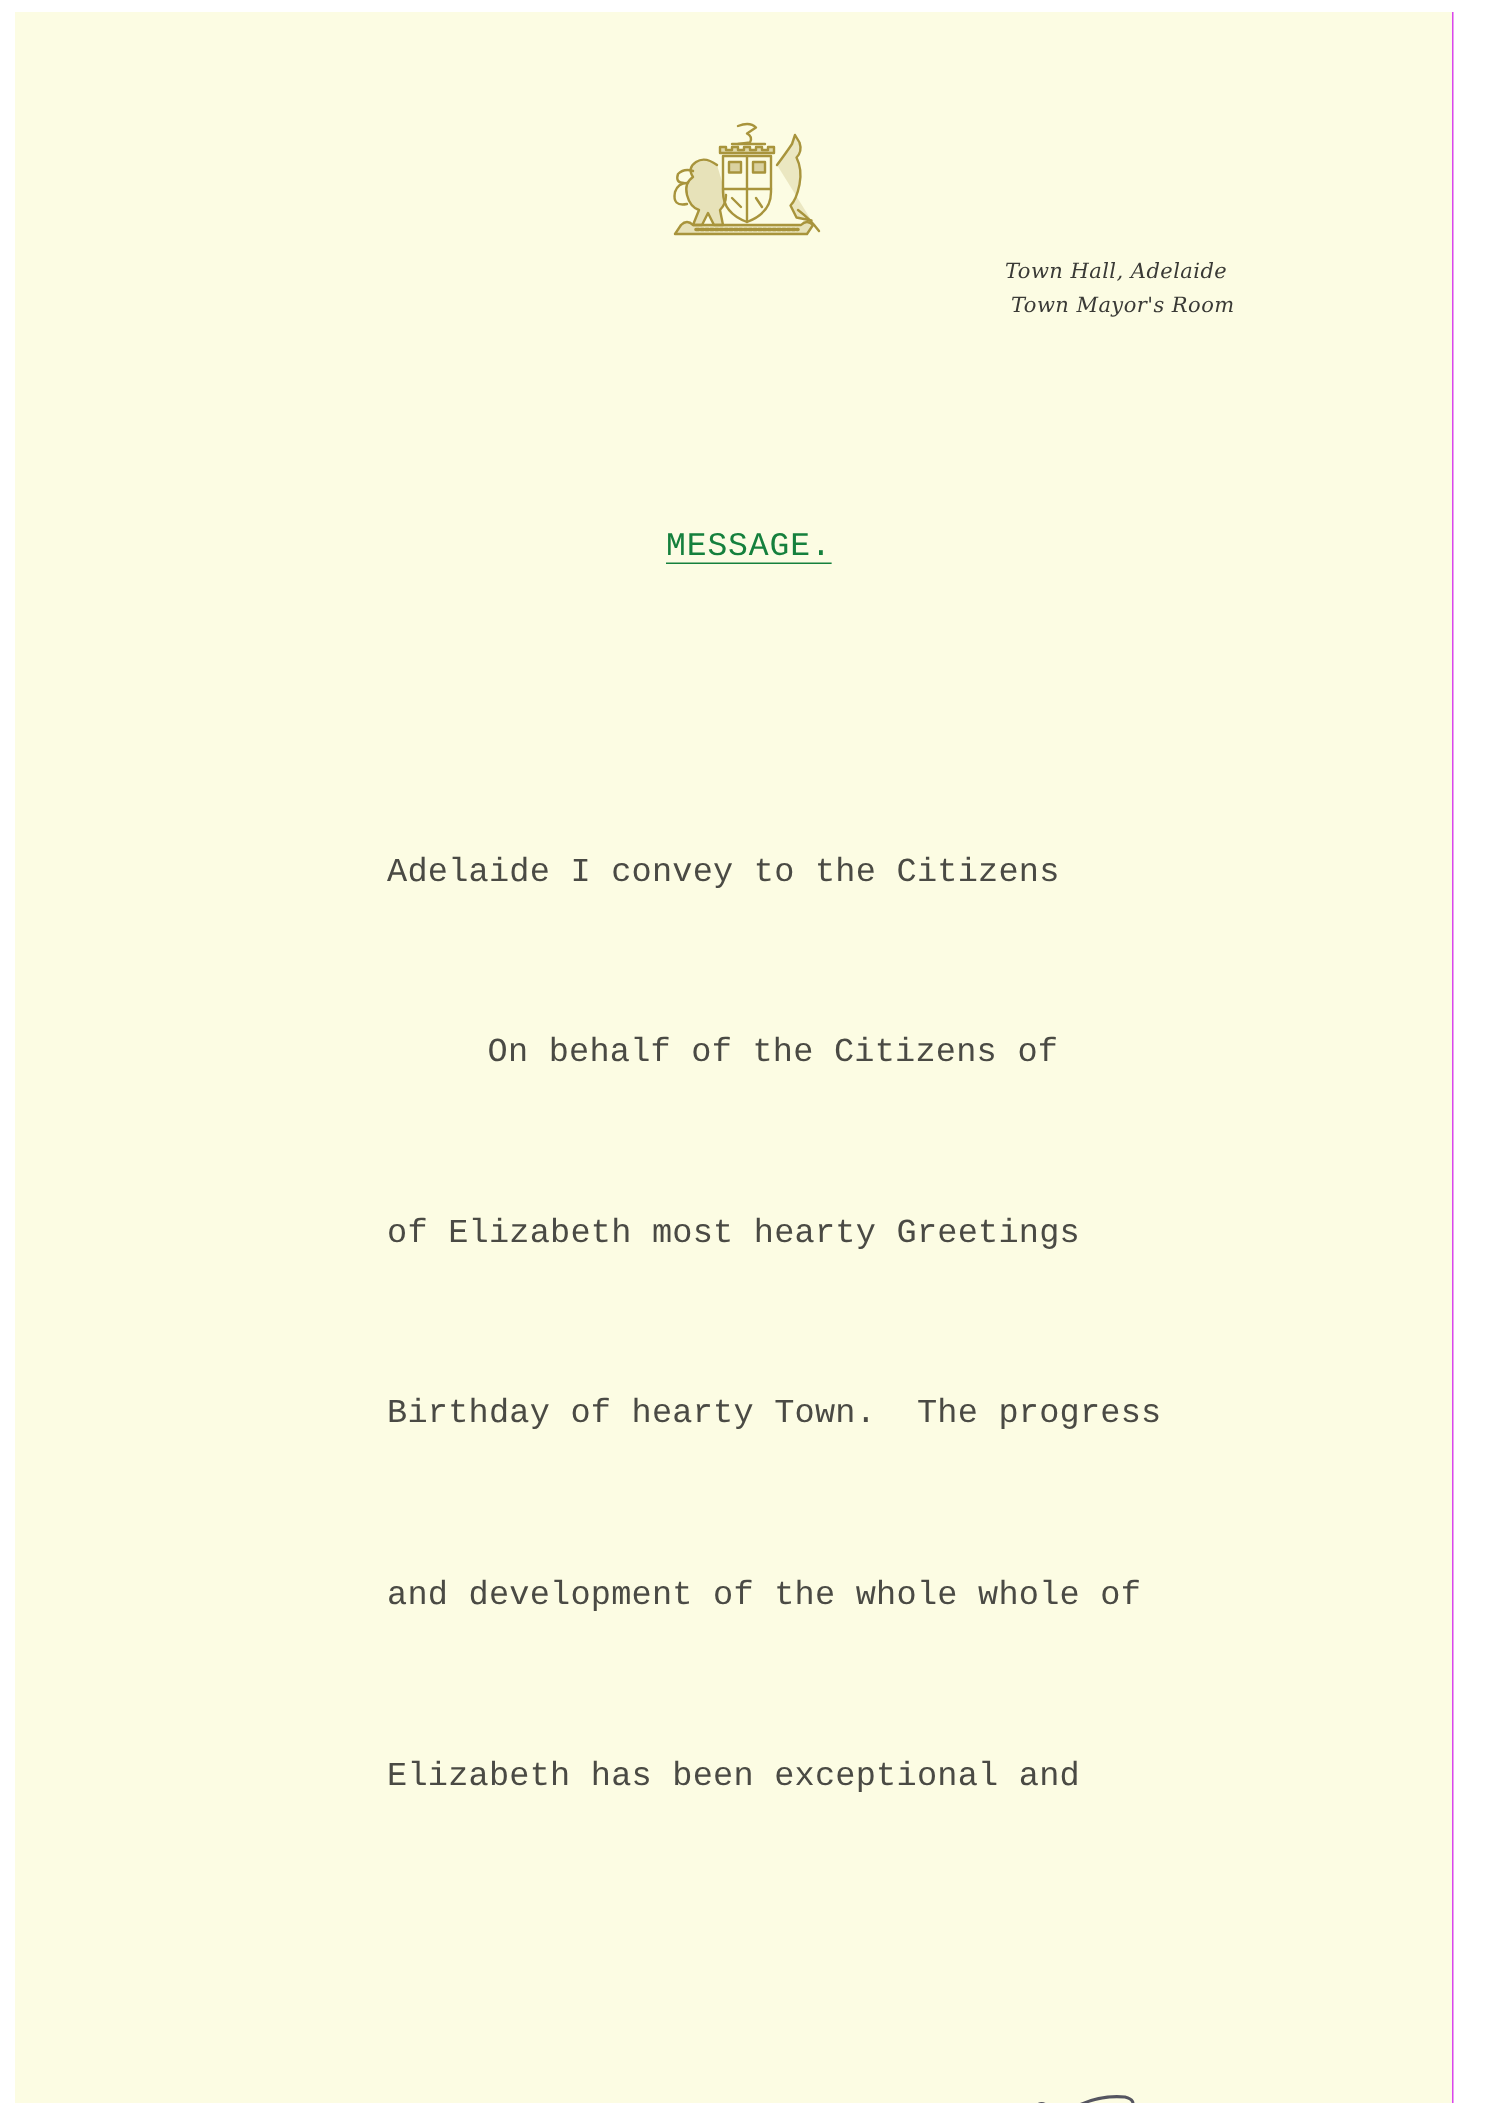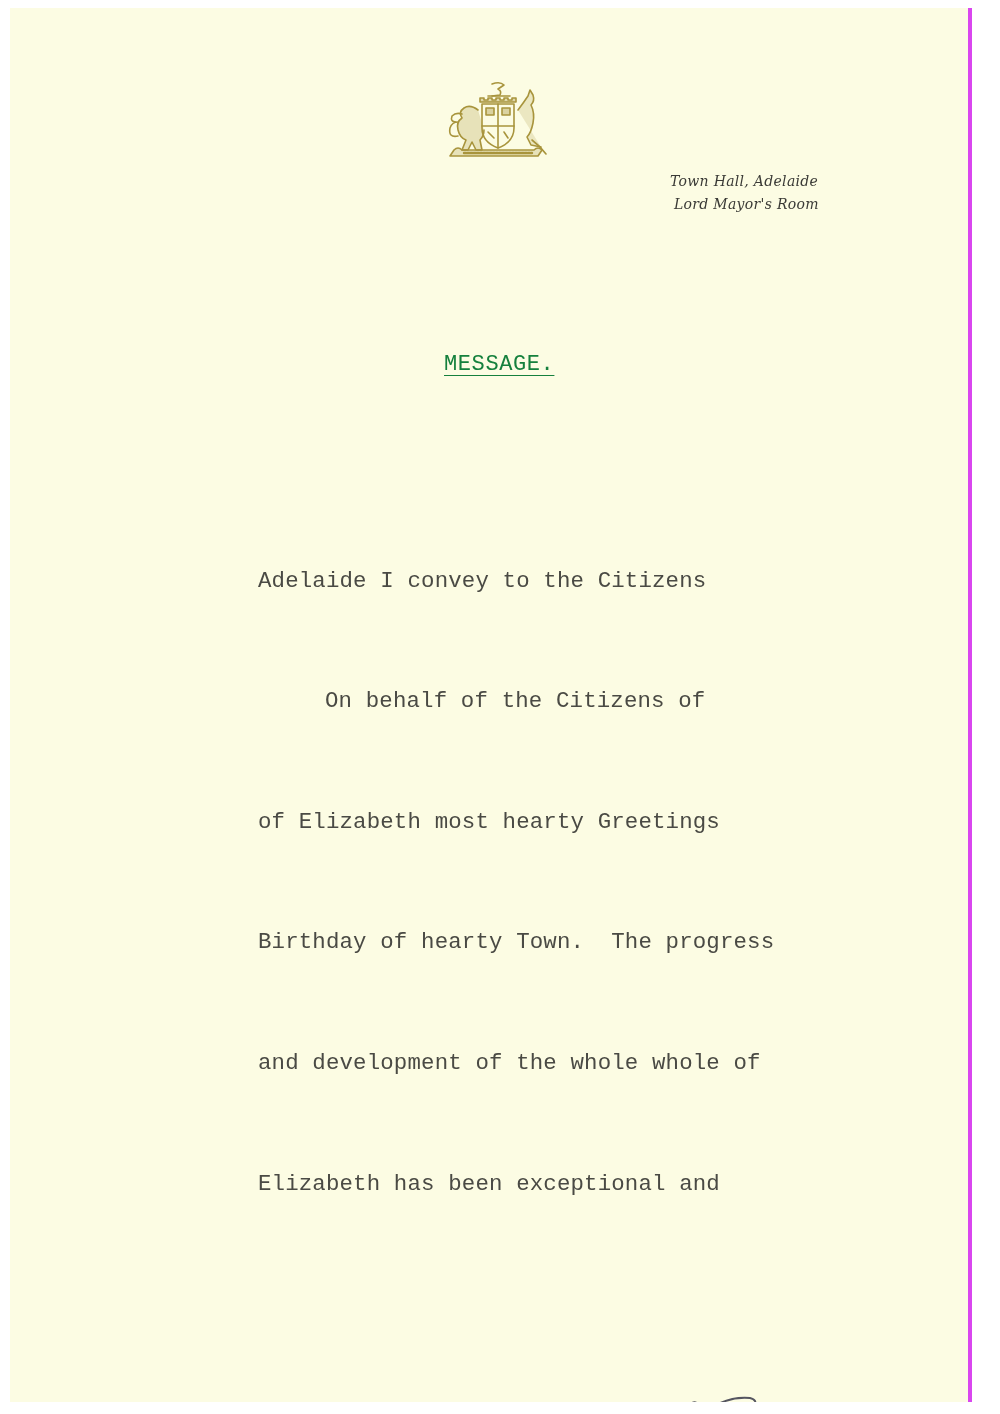--- a/index.html
+++ b/index.html
@@ -13,21 +13,21 @@
       position: relative;
       overflow: hidden;
     }
     .paper {
       position: absolute;
       left: 10px;
       top: 8px;
       width: 958px;
       height: 1394px;
       background: #fcfce3;
-      border-right: 4px solid #d946ef;
+      border-right: 1px solid #d946ef;
       overflow: hidden;
     }
     .crest {
       position: absolute;
       left: 430px;
       top: 72px;
       width: 116px;
       height: 82px;
     }
     .letterhead {
@@ -107,21 +107,21 @@
       <path d="M78 30 q6 -8 10 -14 l2 -6 l3 5 q2 6 -2 10 q4 8 2 18 q-2 10 -6 14 l4 8 l10 2" fill="#a8943c" fill-opacity="0.2"></path>
       <path d="M92 60 q8 6 14 14"></path>
 
       <path d="M14 70 q4 -4 8 0 h72 q4 -4 8 0 l-4 6 h-88 z" fill="#a8943c" fill-opacity="0.25"></path>
       <path d="M24 73 h68" stroke-width="2.4" stroke-dasharray="2 1.2"></path>
     </g>
   </svg>
 
   <div class="letterhead">
     <div class="line1">Town Hall, Adelaide</div>
-    <div class="line2">Lord Mayor's Room</div>
+    <div class="line2">Town Mayor's Room</div>
   </div>
 
   <div class="title">MESSAGE.</div>
 
   <div class="body">
     
     <span class="line">Adelaide I convey to the Citizens</span>
     <span class="line indent">On behalf of the Citizens of</span>
     <span class="line">of Elizabeth most hearty Greetings</span>
     <span class="line">Birthday of hearty Town.  The progress</span>

